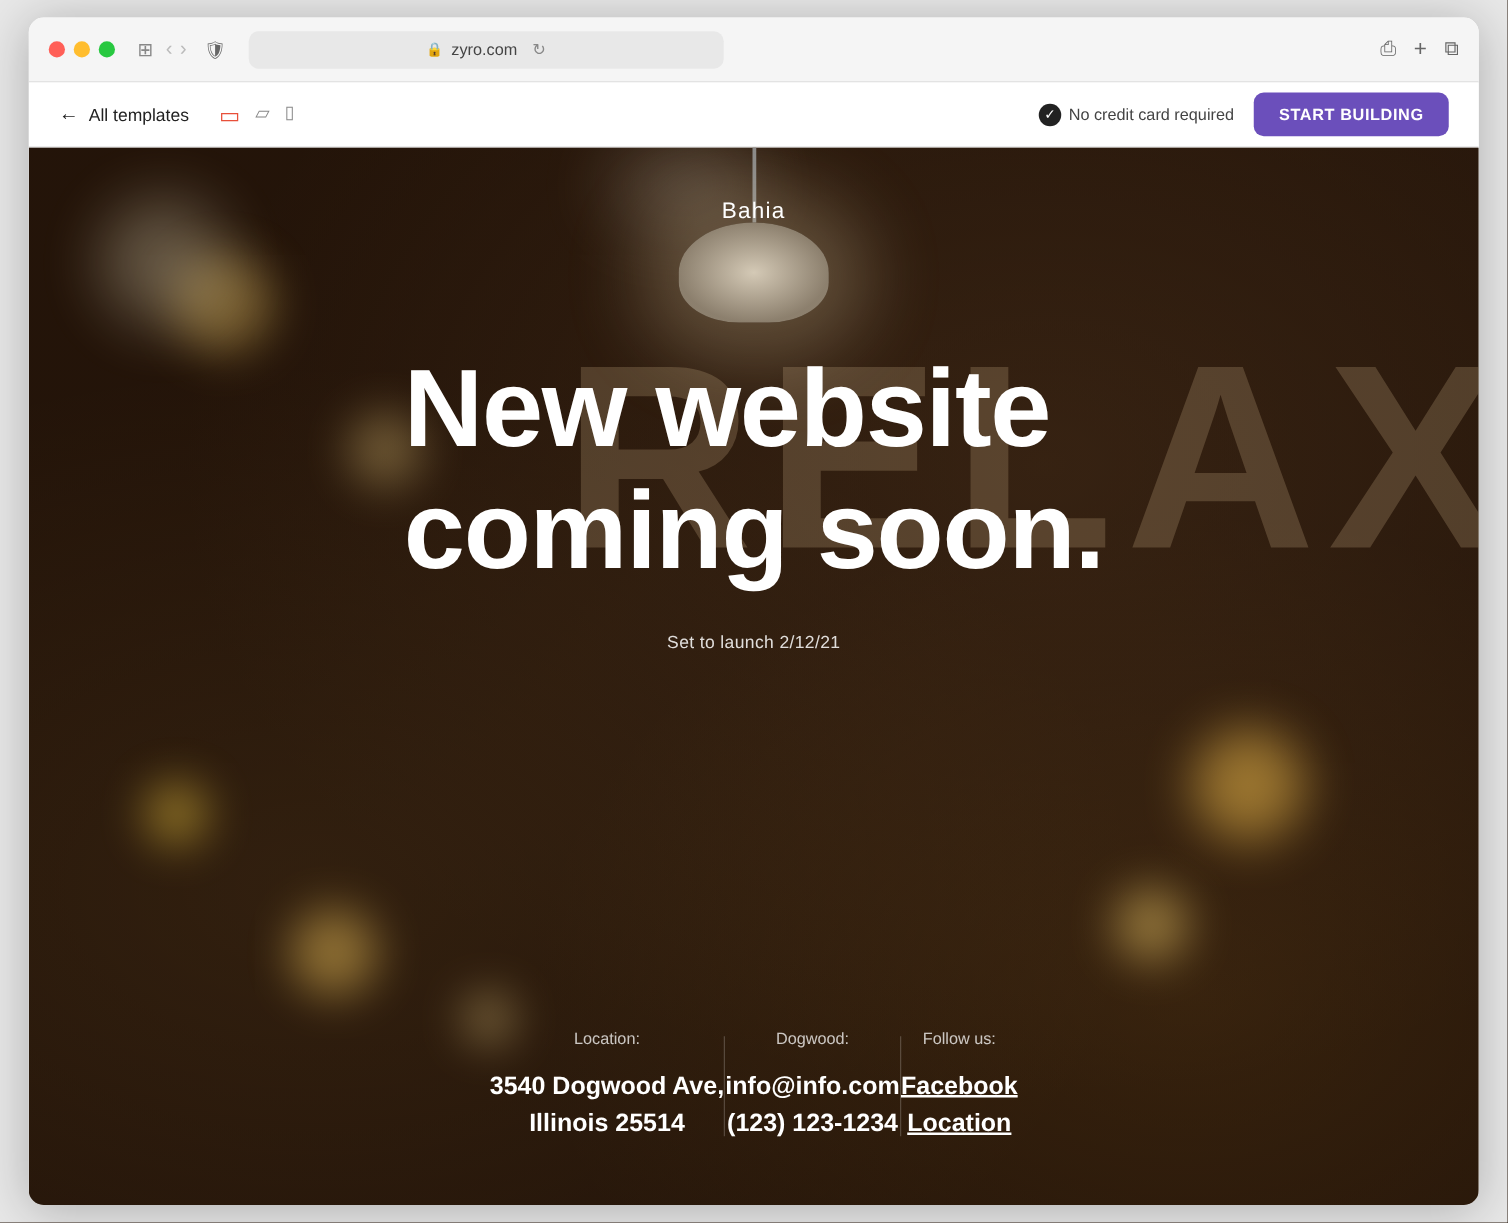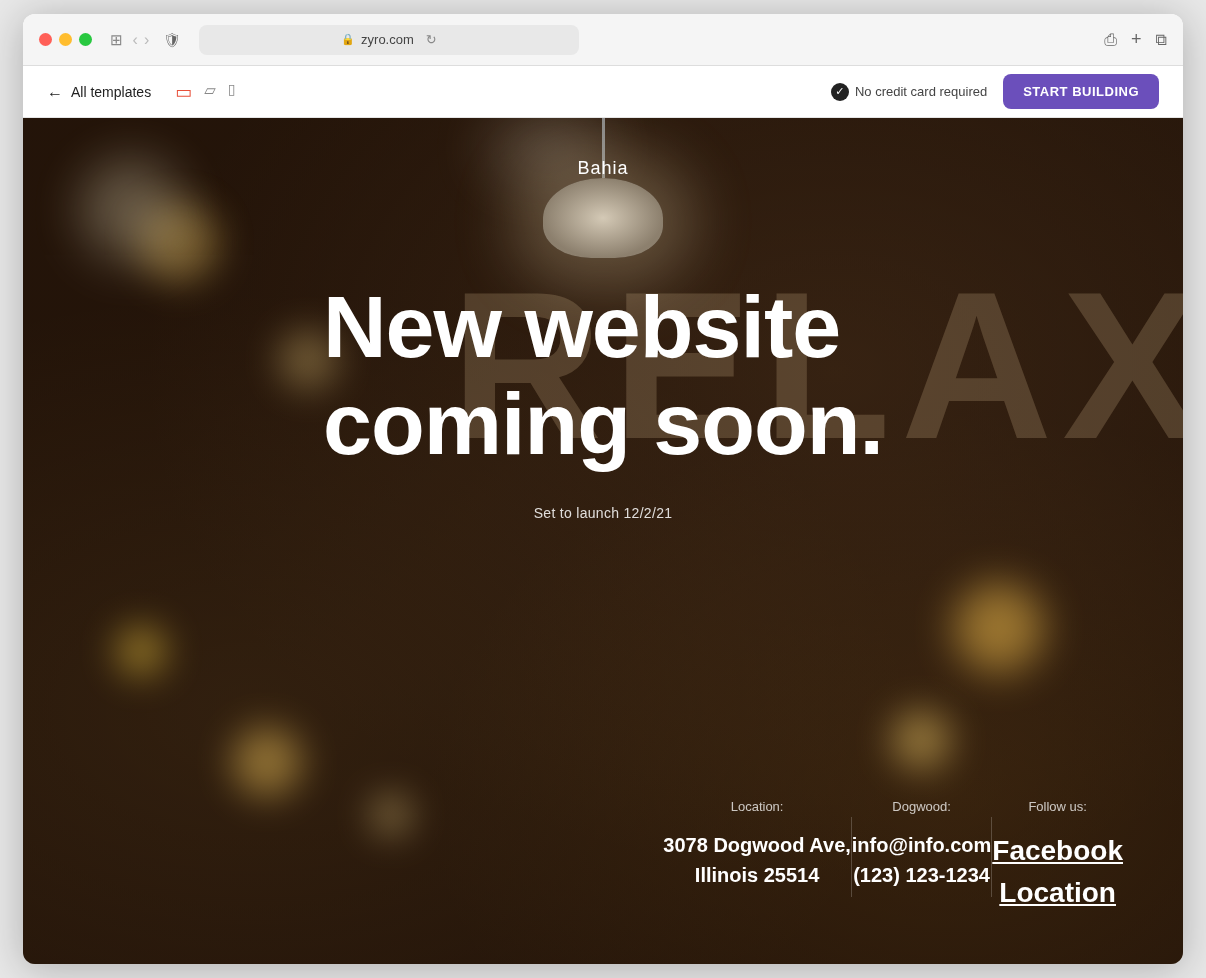--- a/index.html
+++ b/index.html
@@ -260,41 +260,41 @@
       margin-top: 32px;
       letter-spacing: 0.3px;
     }
     
     .footer-info {
       position: absolute;
       bottom: 0;
       left: 0;
       right: 0;
       display: flex;
-      justify-content: flex-end;
+      justify-content: center;
       padding: 0 60px 50px;
       z-index: 10;
       margin-top: 12px;
     }
     .footer-column {
       text-align: center;
       color: #fff;
     }
     .footer-label {
       font-size: 13px;
       color: rgba(255,255,255,0.75);
       margin-bottom: 16px;
     }
     .footer-value {
       font-size: 20px;
       font-weight: 600;
       line-height: 1.5;
     }
     .footer-link {
-      font-size: 28px;
+      font-size: 20px;
       font-weight: 600;
       color: #fff;
       text-decoration: underline;
       display: block;
       line-height: 1.5;
     }
     .footer-divider {
       width: 1px;
       background: rgba(255,255,255,0.2);
       height: 80px;
@@ -371,27 +371,27 @@
 
       <div class="site-name">Bahia</div>
 
       <div class="headline-section">
         <div class="headline">
           <div>New website</div>
           <div>coming soon.</div>
         </div>
       </div>
 
-      <div class="launch-date">Set to launch 12/2/21</div>
+      <div class="launch-date">Set to launch 2/12/21</div>
 
       <div class="footer-info">
         <div class="footer-column">
           <div class="footer-label">Location:</div>
           <div class="footer-value">
-            <div>3078 Dogwood Ave,</div>
+            <div>3540 Dogwood Ave,</div>
             <div>Illinois 25514</div>
           </div>
         </div>
         <div class="footer-divider"></div>
         <div class="footer-column">
           <div class="footer-label">Dogwood:</div>
           <div class="footer-value">
             <div>info@info.com</div>
             <div>(123) 123-1234</div>
           </div>

